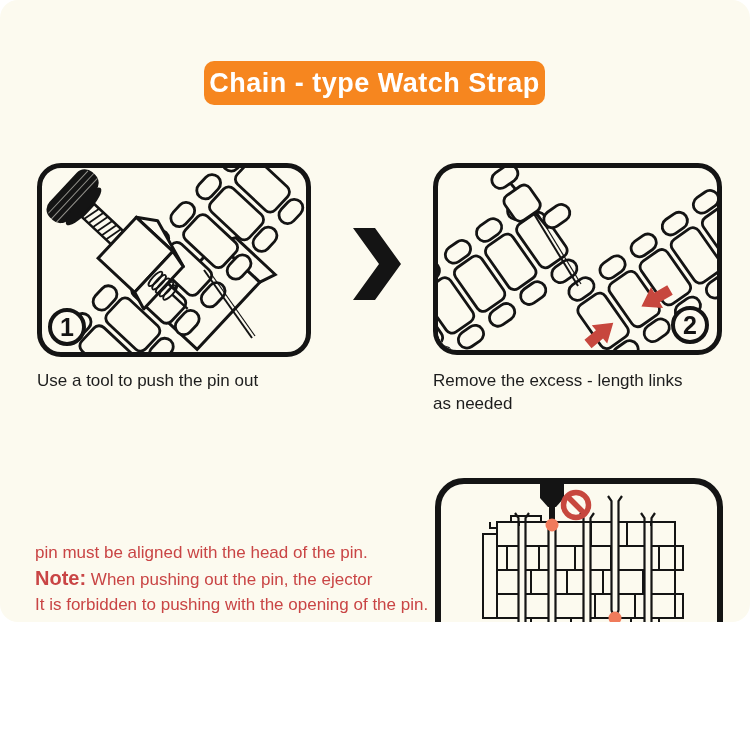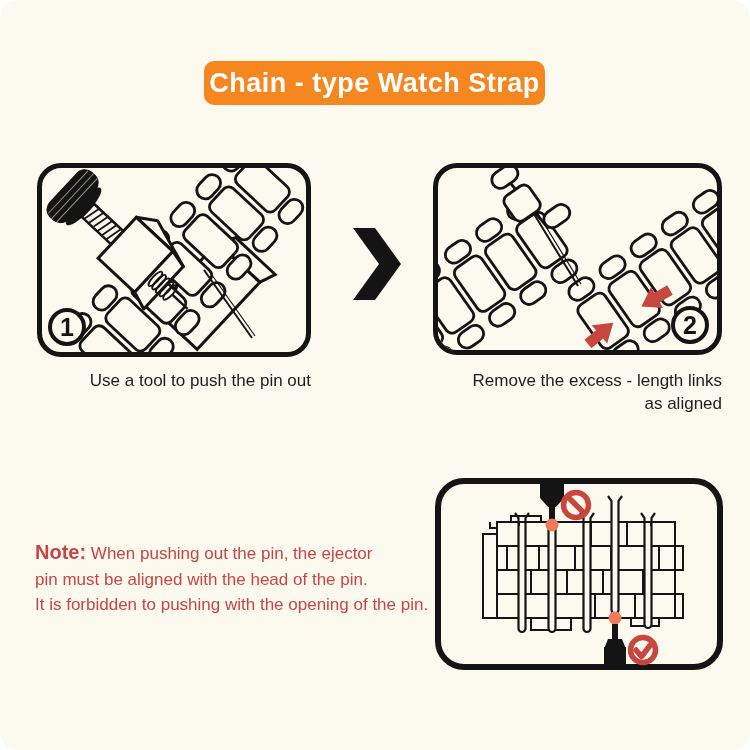--- a/index.html
+++ b/index.html
@@ -1,17 +1,17 @@
 <!DOCTYPE html>
 <html><head>
 <meta charset="utf-8">
 <style>
   html,body{margin:0;padding:0;}
   .canvas{
-    position:relative; width:750px; height:750px;
+    position:relative; width:750px; height:622px;
     background:#FCFAEF; overflow:hidden;
     font-family:"Liberation Sans", sans-serif;
     border-radius:18px;
   }
   .title-banner{
     position:absolute; left:204px; top:61px; width:341px; height:44px;
     background:#F6861F; border-radius:10px;
     color:#FFFFFF; font-size:27px; font-weight:bold;
     text-align:center; line-height:44px; letter-spacing:0.5px;
   }
@@ -27,21 +27,21 @@
     position:absolute; width:38px; height:38px; border-radius:50%;
     border:4px solid #141414; background:#FCFAEF;
     display:flex; align-items:center; justify-content:center;
     font-size:25px; font-weight:bold; color:#141414; box-sizing:border-box;
   }
   .badge-1{ left:6px; bottom:6px; }
   .badge-2{ right:8px; bottom:6px; }
   .chevron{ position:absolute; left:351px; top:228px; }
   .caption{
     position:absolute; font-size:17px; color:#1d1d1d;
-    text-align:right; line-height:23px;
+    text-align:left; line-height:23px;
   }
   .caption-1{ left:37px; top:369px; width:274px; }
   .caption-2{ left:433px; top:369px; width:289px; }
   .caption-2 .wrap{ display:inline-block; max-width:272px; }
   .note{
     position:absolute; left:35px; top:540px; width:430px;
     color:#C94545; font-size:17px; line-height:25.5px;
   }
   .note .note-label{ font-weight:bold; font-size:20px; }
   .detail-panel{
@@ -157,29 +157,29 @@
         <path transform="translate(150,176) rotate(-40)" d="M0,-5.5 L15,-5.5 L15,-12 L33,0 L15,12 L15,5.5 L0,5.5 Z"></path>
       </g>
     </svg>
     <div class="badge badge-2">
       <span>2</span>
     </div>
   </div>
 
   <div class="caption caption-1">Use a tool to push the pin out</div>
   <div class="caption caption-2">
-    <span class="wrap">Remove the excess - length links as aligned</span>
+    <span class="wrap">Remove the excess - length links as needed</span>
   </div>
 
   <div class="note">
+    <div>pin must be aligned with the head of the pin.</div>
     <div>
       <span class="note-label">Note:</span>
       <span>When pushing out the pin, the ejector</span>
     </div>
-    <div>pin must be aligned with the head of the pin.</div>
     <div>It is forbidden to pushing with the opening of the pin.</div>
   </div>
 
   <div class="detail-panel">
     <svg width="288" height="192" viewBox="0 0 288 192">
       <rect x="3" y="3" width="282" height="186" rx="26" fill="#FCFAEF" stroke="#141414" stroke-width="6"></rect>
 
       <g fill="none" stroke="#141414" stroke-width="2">
         <rect x="62" y="44" width="178" height="96"></rect>
         <line x1="62" y1="68" x2="240" y2="68"></line>

